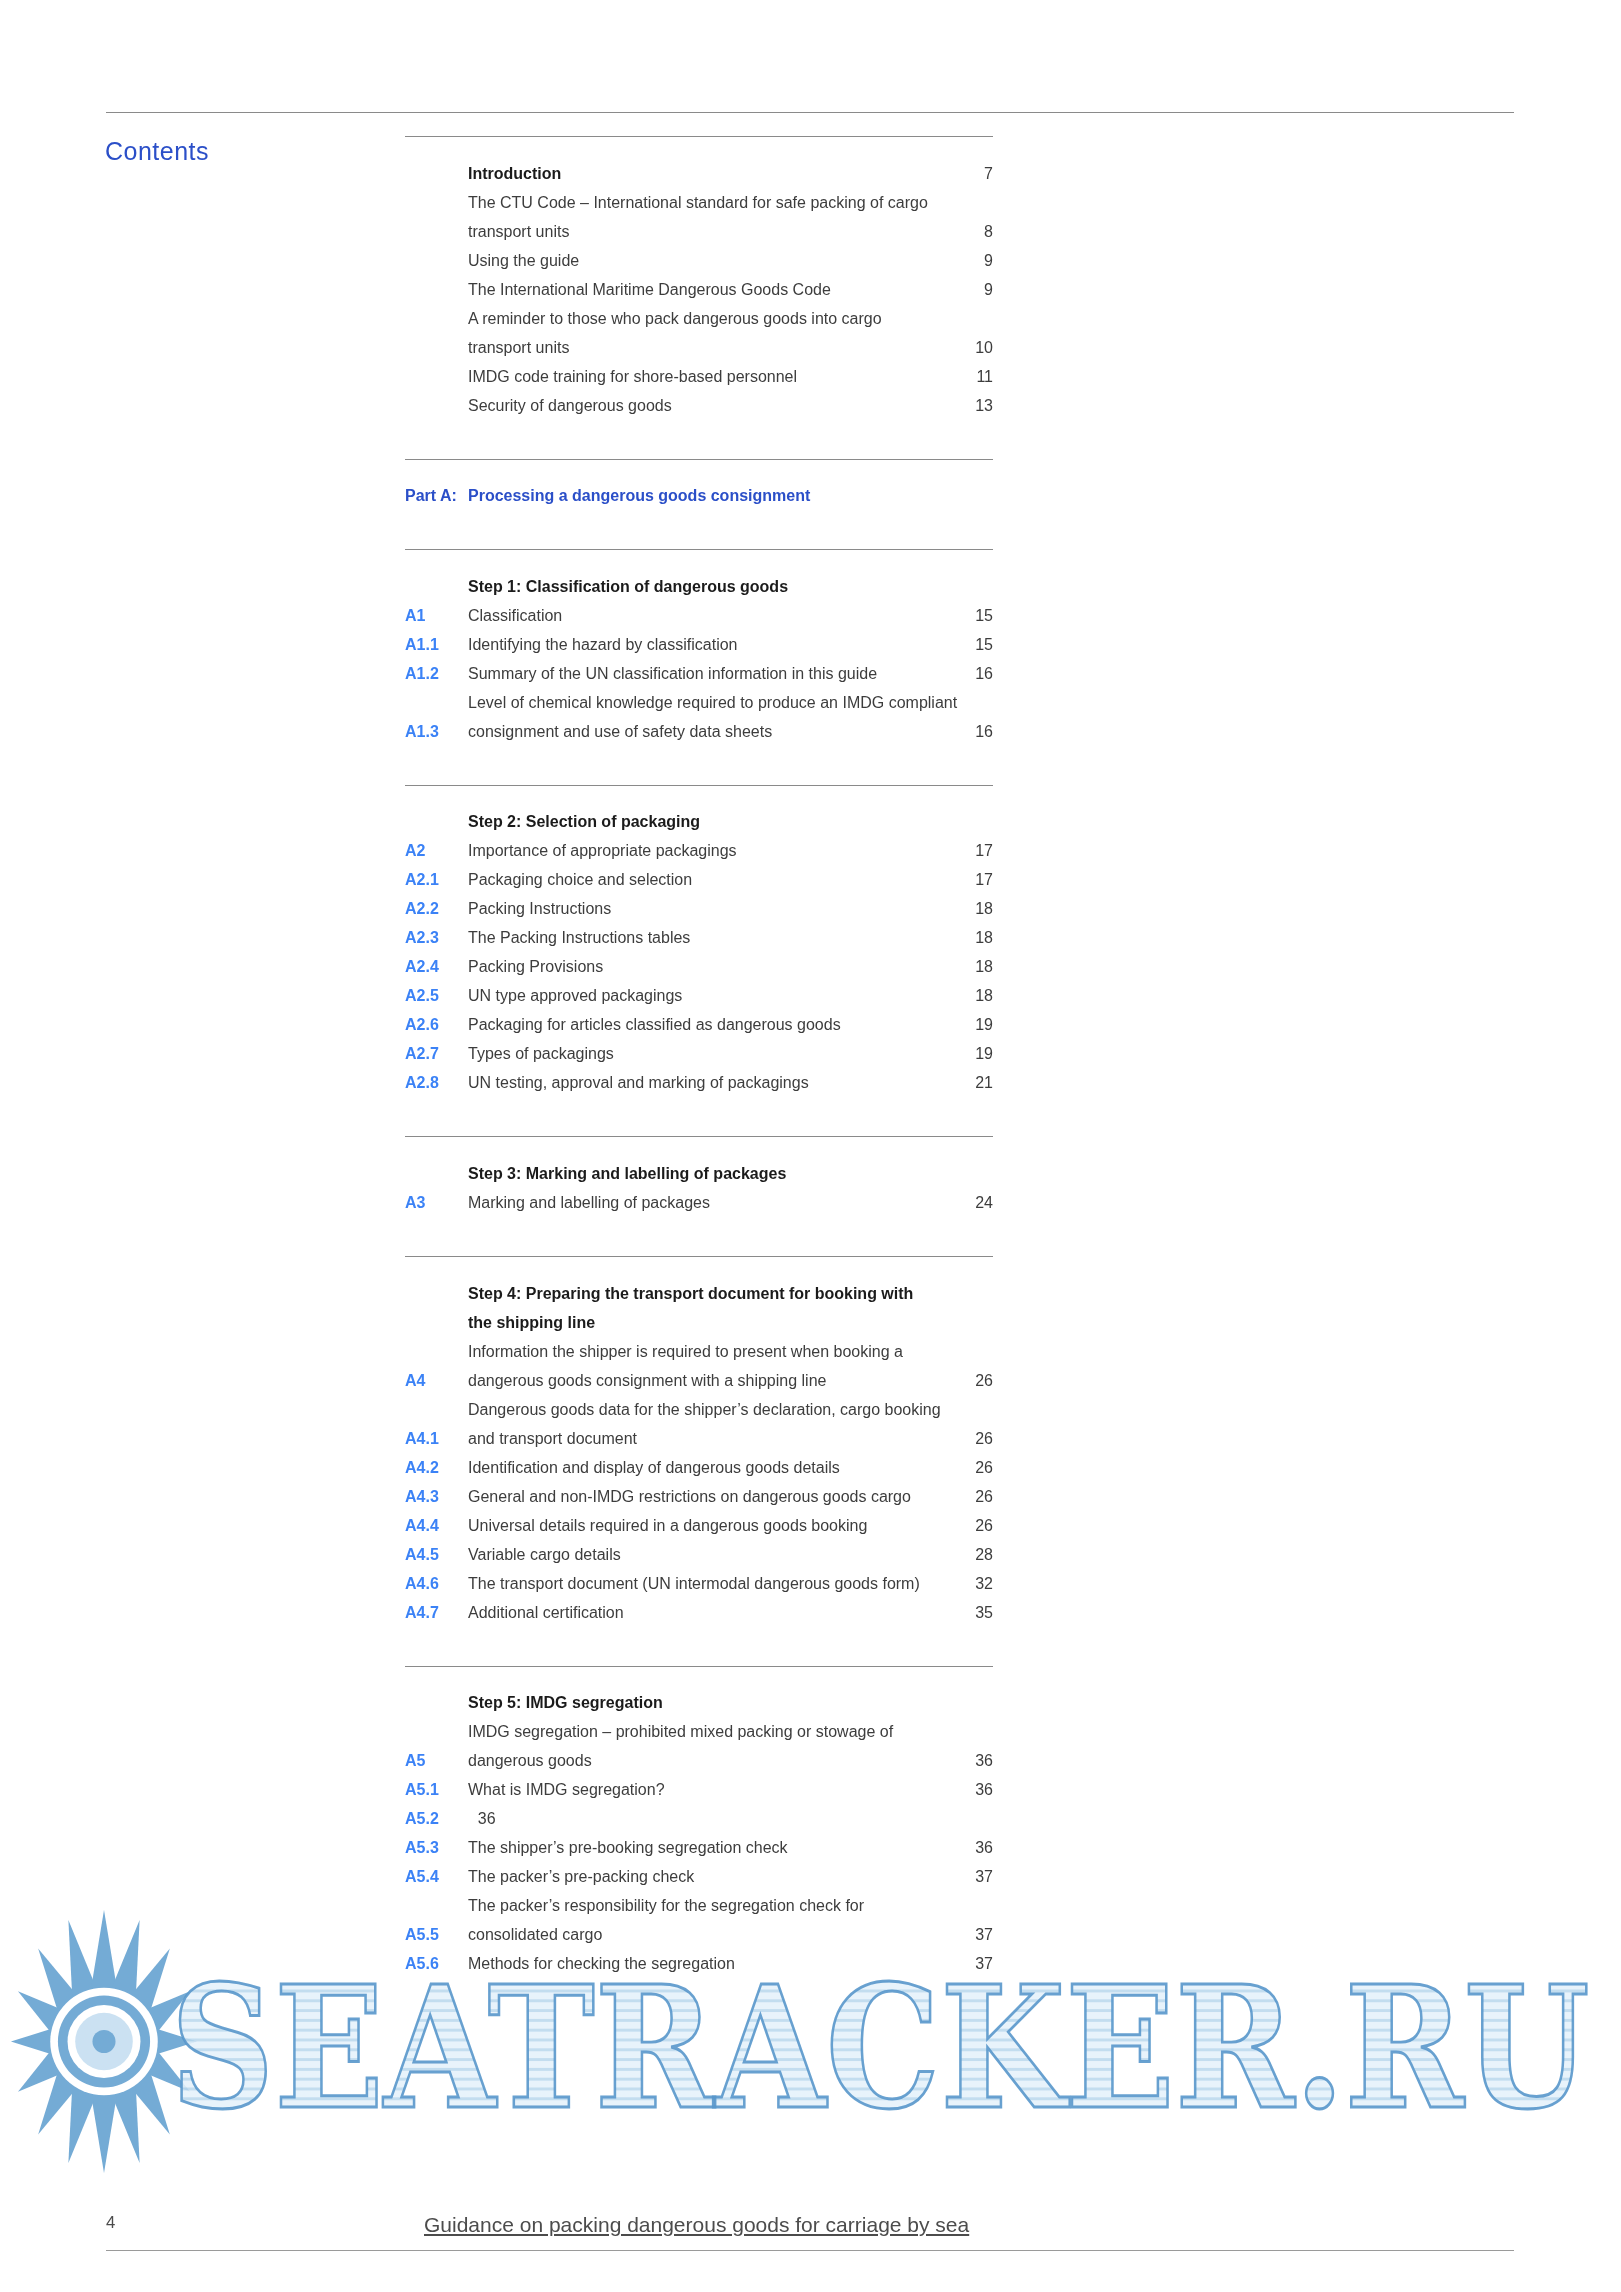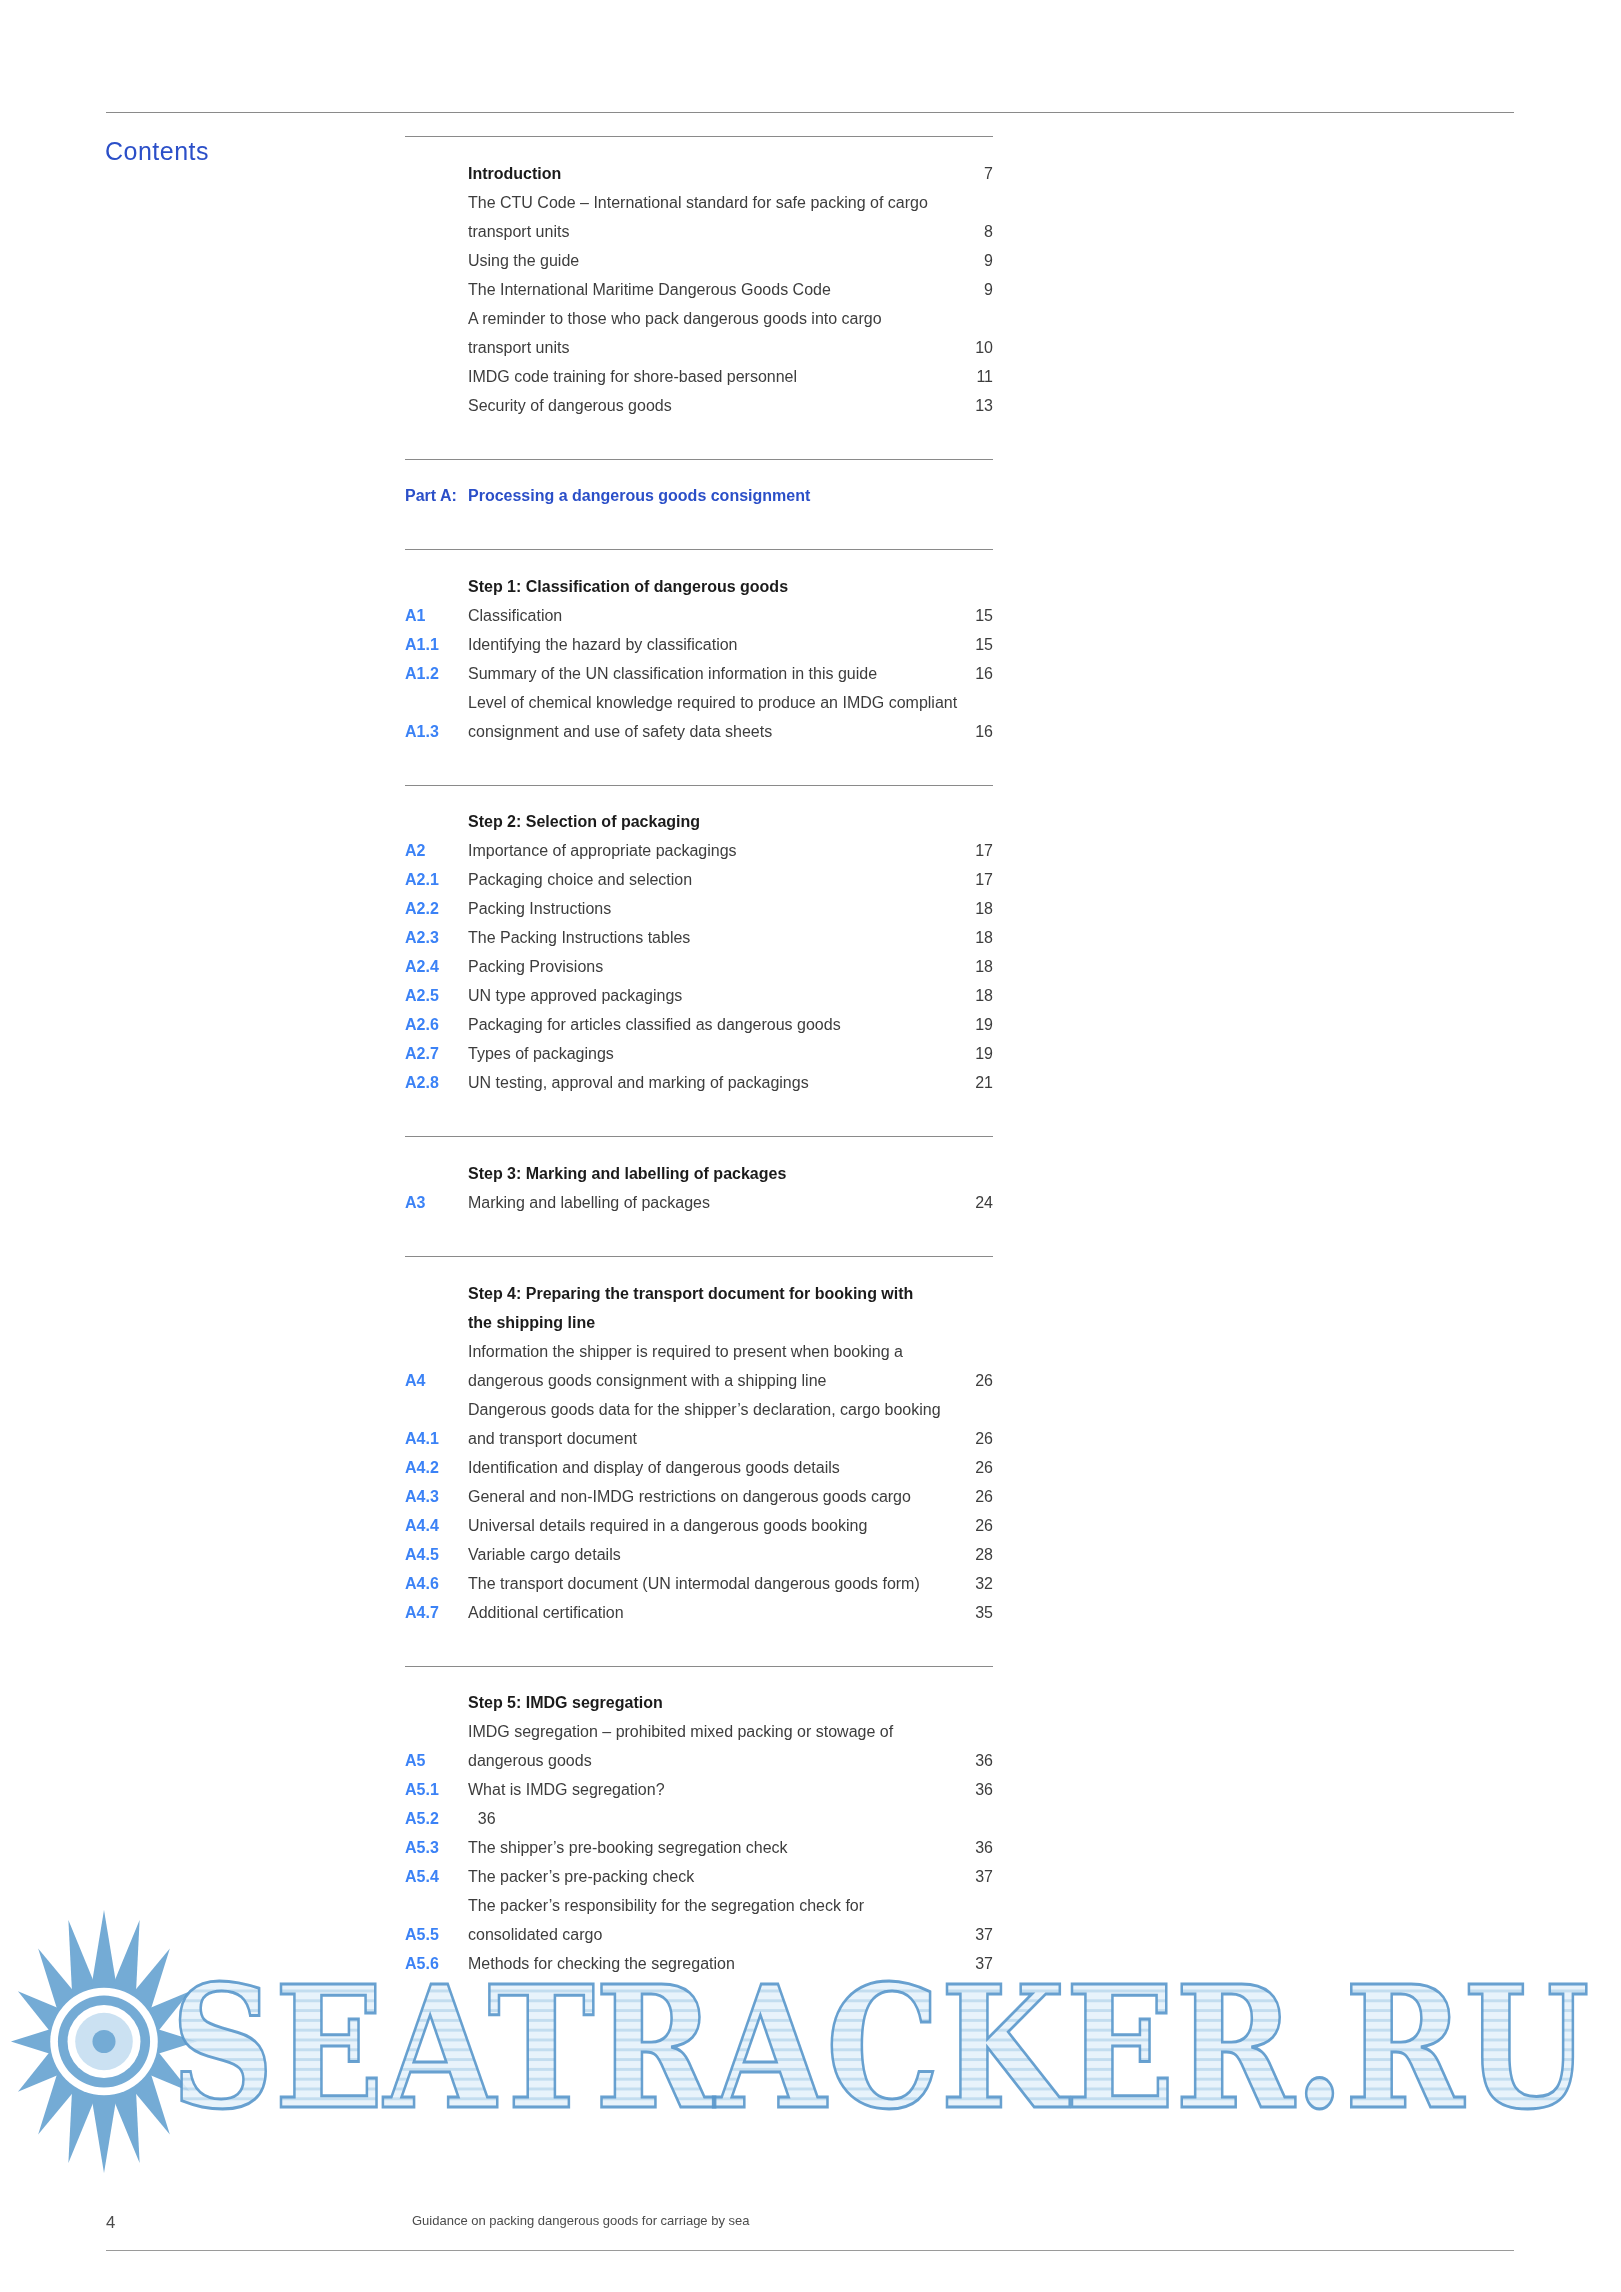--- a/index.html
+++ b/index.html
@@ -24,21 +24,21 @@
   .toc-code { flex:0 0 63px; font-weight:700; color:#3b82f6; white-space:nowrap; }
   .toc-title { flex:1 1 auto; white-space:pre-line; }
   .toc-page { flex:0 0 auto; margin-left:9.8px; align-self:flex-end; color:#3d3d3d; }
   .toc-heading .toc-title { font-weight:700; color:#1b1b1b; }
   .toc-heading .toc-page { font-weight:400; }
   .part-row { display:flex; font-weight:700; color:var(--accent); }
   .part-label { flex:0 0 63px; white-space:nowrap; }
   .part-title { flex:1 1 auto; }
 
   .footer-pagenum { position:absolute; left:106px; top:2213px; font-size:16.7px; color:#4c4c4c; }
-  .footer-text  { position:absolute; left:412px; top:2213px; font-size:13px; color:#4c4c4c; }
+  .footer-text  { position:absolute; left:424px; top:2213px; font-size:21px; color:#4c4c4c;text-decoration:underline; }
   .bottom-rule  { position:absolute; left:106px; top:2250px; width:1408px; border-top:1.5px solid #9a9a9a; }
 
   .watermark { position:absolute; left:0; top:1867px; width:1312px; height:372px; pointer-events:none; opacity:.92; }
   .wm-sun  { position:absolute; left:7.8px; top:39px; width:192px; height:271px; opacity:.85; }
   .wm-text { position:absolute; left:143px; top:0; width:1474px; height:294px; }
   .wm-text text {
     font-family:"DejaVu Serif", serif; font-weight:bold; font-size:172px;
     stroke:#4a8ec6; stroke-width:3px; stroke-opacity:.9; fill-opacity:.88;
   }
 </style>

